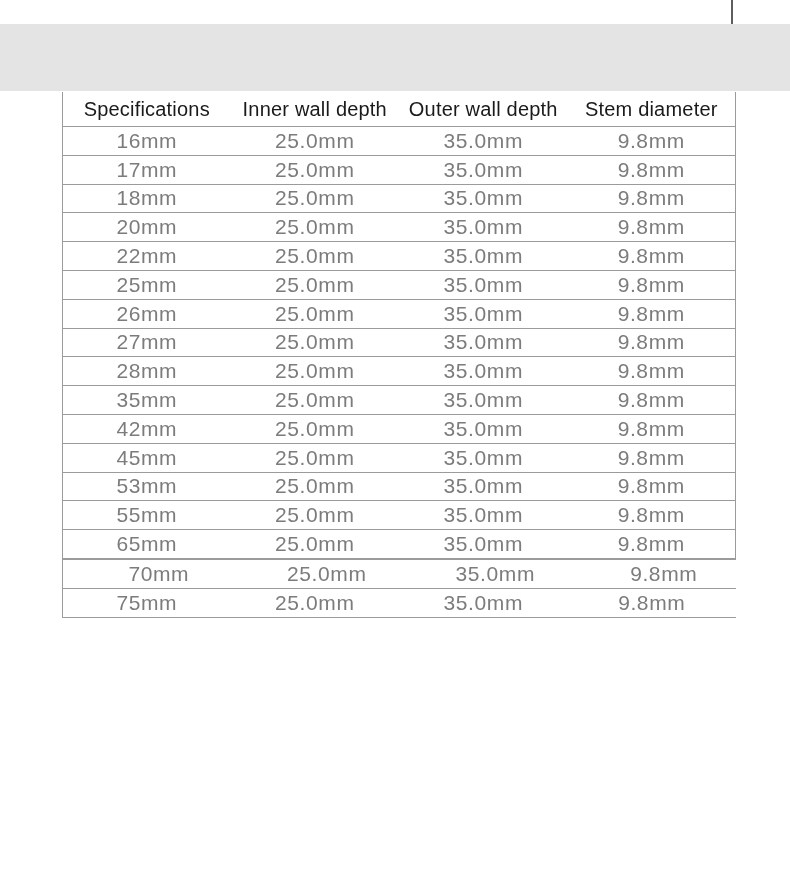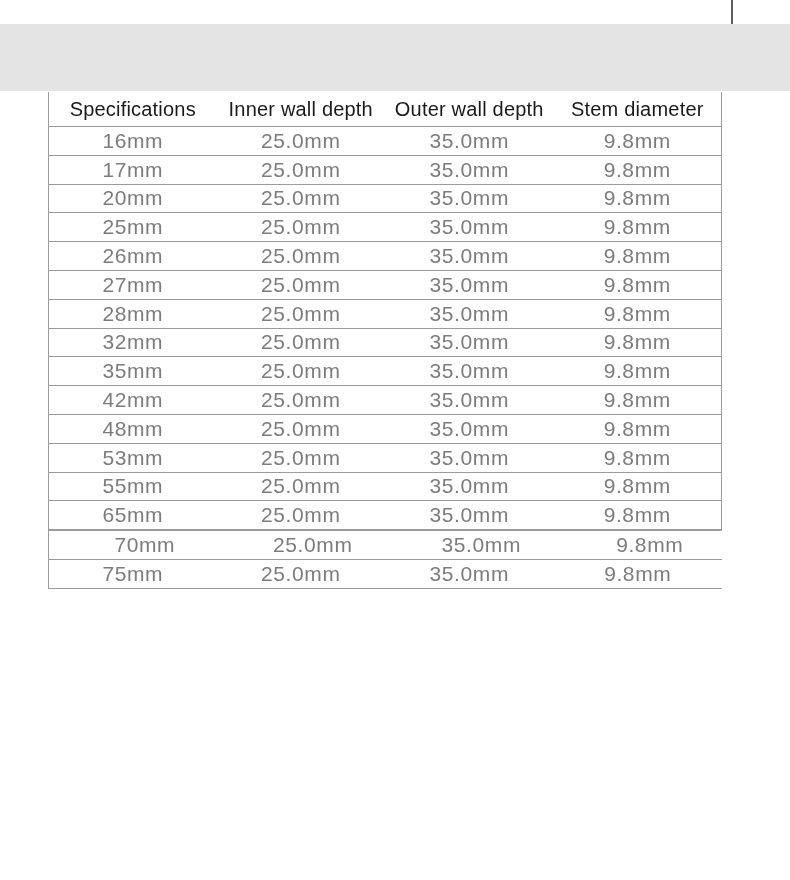--- a/index.html
+++ b/index.html
@@ -17,21 +17,21 @@
     background: var(--edge-line, #5e5e5e);
   }
   .banner {
     position: absolute;
     left: 0; top: 24px;
     width: 790px; height: 67px;
     background: var(--banner, #e4e4e4);
   }
   table.spec-table {
     position: absolute;
-    left: 48px; top: 92px;
+    left: 62px; top: 92px;
     width: 674px;
     border-collapse: separate;
     border-spacing: 0;
     table-layout: fixed;
   }
   .spec-table th, .spec-table td {
     padding: 0;
     text-align: center;
     vertical-align: middle;
     white-space: nowrap;
@@ -84,21 +84,33 @@
       <td>35.0mm</td>
       <td>9.8mm</td>
     </tr>
       <tr class="">
       <td>17mm</td>
       <td>25.0mm</td>
       <td>35.0mm</td>
       <td>9.8mm</td>
     </tr>
       <tr class="">
+      <td>18mm</td>
+      <td>25.0mm</td>
+      <td>35.0mm</td>
+      <td>9.8mm</td>
+    </tr>
+      <tr class="">
       <td>20mm</td>
+      <td>25.0mm</td>
+      <td>35.0mm</td>
+      <td>9.8mm</td>
+    </tr>
+      <tr class="">
+      <td>22mm</td>
       <td>25.0mm</td>
       <td>35.0mm</td>
       <td>9.8mm</td>
     </tr>
       <tr class="">
       <td>25mm</td>
       <td>25.0mm</td>
       <td>35.0mm</td>
       <td>9.8mm</td>
     </tr>
@@ -114,39 +126,33 @@
       <td>35.0mm</td>
       <td>9.8mm</td>
     </tr>
       <tr class="">
       <td>28mm</td>
       <td>25.0mm</td>
       <td>35.0mm</td>
       <td>9.8mm</td>
     </tr>
       <tr class="">
-      <td>32mm</td>
-      <td>25.0mm</td>
-      <td>35.0mm</td>
-      <td>9.8mm</td>
-    </tr>
-      <tr class="">
       <td>35mm</td>
       <td>25.0mm</td>
       <td>35.0mm</td>
       <td>9.8mm</td>
     </tr>
       <tr class="">
       <td>42mm</td>
       <td>25.0mm</td>
       <td>35.0mm</td>
       <td>9.8mm</td>
     </tr>
       <tr class="">
-      <td>48mm</td>
+      <td>45mm</td>
       <td>25.0mm</td>
       <td>35.0mm</td>
       <td>9.8mm</td>
     </tr>
       <tr class="">
       <td>53mm</td>
       <td>25.0mm</td>
       <td>35.0mm</td>
       <td>9.8mm</td>
     </tr>

